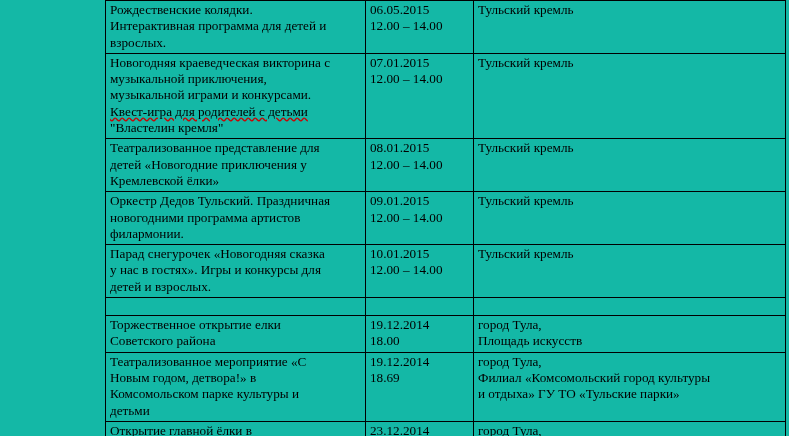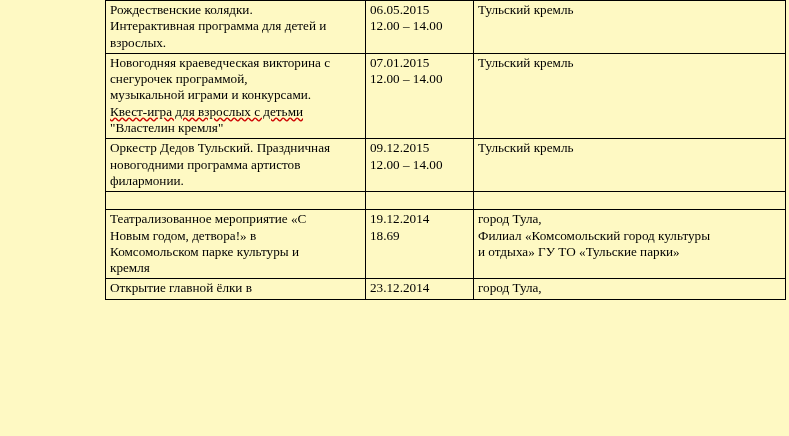--- a/index.html
+++ b/index.html
@@ -10,21 +10,21 @@
   body {
     width: 789px;
     height: 436px;
     overflow: hidden;
     font-family: "Liberation Serif", serif;
   }
   .page {
     position: relative;
     width: 789px;
     height: 436px;
-    background: #fef9c3;
+    background: #14b8a6;
   }
   table.events {
     position: absolute;
     left: 105px;
     top: 0px;
     border-collapse: collapse;
     width: 680px;
     table-layout: fixed;
   }
   table.events td {
@@ -73,64 +73,106 @@
           <span class="cell-line">12.00 – 14.00</span>
         </td>
         <td>
           <span class="cell-line">Тульский кремль</span>
         </td>
       </tr>
 
       <tr>
         <td>
           <span class="cell-line">Новогодняя краеведческая викторина с</span>
-          <span class="cell-line">снегурочек программой,</span>
+          <span class="cell-line">музыкальной приключения,</span>
           <span class="cell-line">музыкальной играми и конкурсами.</span>
-          <span class="cell-line squiggle">Квест-игра для взрослых с детьми</span>
+          <span class="cell-line squiggle">Квест-игра для родителей с детьми</span>
           <span class="cell-line">"Властелин кремля"</span>
         </td>
         <td>
           <span class="cell-line">07.01.2015</span>
           <span class="cell-line">12.00 – 14.00</span>
         </td>
         <td>
           <span class="cell-line">Тульский кремль</span>
         </td>
       </tr>
 
+      <tr>
+        <td>
+          <span class="cell-line">Театрализованное представление для</span>
+          <span class="cell-line">детей «Новогодние приключения у</span>
+          <span class="cell-line">Кремлевской ёлки»</span>
+        </td>
+        <td>
+          <span class="cell-line">08.01.2015</span>
+          <span class="cell-line">12.00 – 14.00</span>
+        </td>
+        <td>
+          <span class="cell-line">Тульский кремль</span>
+        </td>
+      </tr>
 
       <tr>
         <td>
           <span class="cell-line">Оркестр Дедов Тульский. Праздничная</span>
           <span class="cell-line">новогодними программа артистов</span>
           <span class="cell-line">филармонии.</span>
         </td>
         <td>
-          <span class="cell-line">09.12.2015</span>
+          <span class="cell-line">09.01.2015</span>
           <span class="cell-line">12.00 – 14.00</span>
         </td>
         <td>
           <span class="cell-line">Тульский кремль</span>
         </td>
       </tr>
 
+      <tr>
+        <td>
+          <span class="cell-line">Парад снегурочек «Новогодняя сказка</span>
+          <span class="cell-line">у нас в гостях». Игры и конкурсы для</span>
+          <span class="cell-line">детей и взрослых.</span>
+        </td>
+        <td>
+          <span class="cell-line">10.01.2015</span>
+          <span class="cell-line">12.00 – 14.00</span>
+        </td>
+        <td>
+          <span class="cell-line">Тульский кремль</span>
+        </td>
+      </tr>
 
       <tr class="spacer-row">
         <td></td>
         <td></td>
         <td></td>
       </tr>
 
+      <tr>
+        <td>
+          <span class="cell-line">Торжественное открытие елки</span>
+          <span class="cell-line">Советского района</span>
+        </td>
+        <td>
+          <span class="cell-line">19.12.2014</span>
+          <span class="cell-line">18.00</span>
+        </td>
+        <td>
+          <span class="cell-line">город Тула,</span>
+          <span class="cell-line">Площадь искусств</span>
+        </td>
+      </tr>
 
       <tr>
         <td>
           <span class="cell-line">Театрализованное мероприятие «С</span>
           <span class="cell-line">Новым годом, детвора!» в</span>
           <span class="cell-line">Комсомольском парке культуры и</span>
-          <span class="cell-line">кремля</span>
+          <span class="cell-line">детьми</span>
         </td>
         <td>
           <span class="cell-line">19.12.2014</span>
           <span class="cell-line">18.69</span>
         </td>
         <td>
           <span class="cell-line">город Тула,</span>
           <span class="cell-line">Филиал «Комсомольский город культуры</span>
           <span class="cell-line">и отдыха» ГУ ТО «Тульские парки»</span>
         </td>

